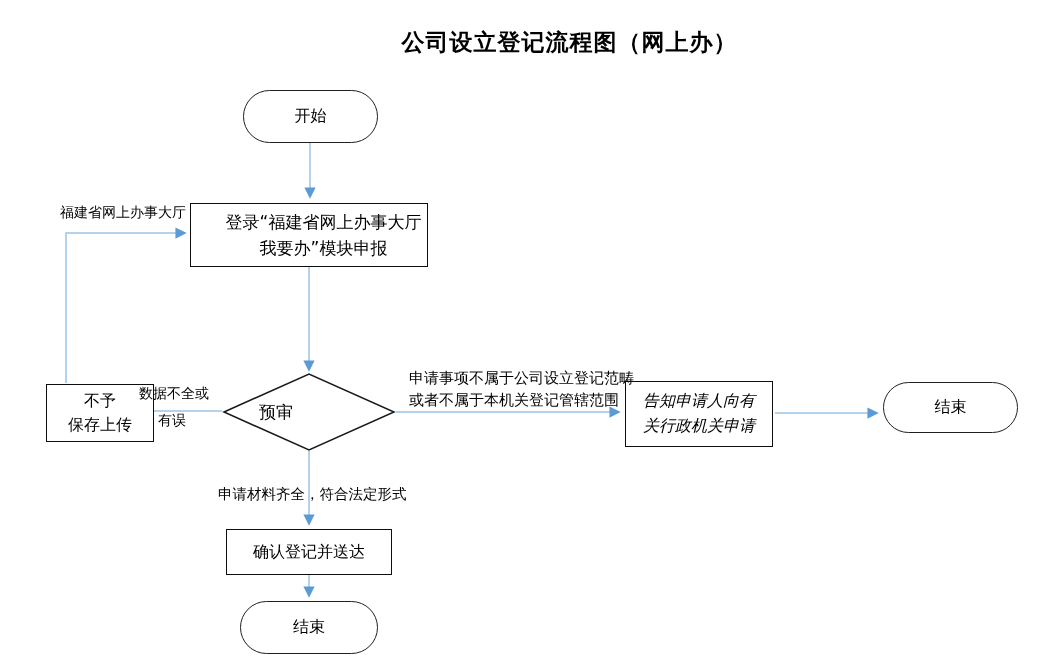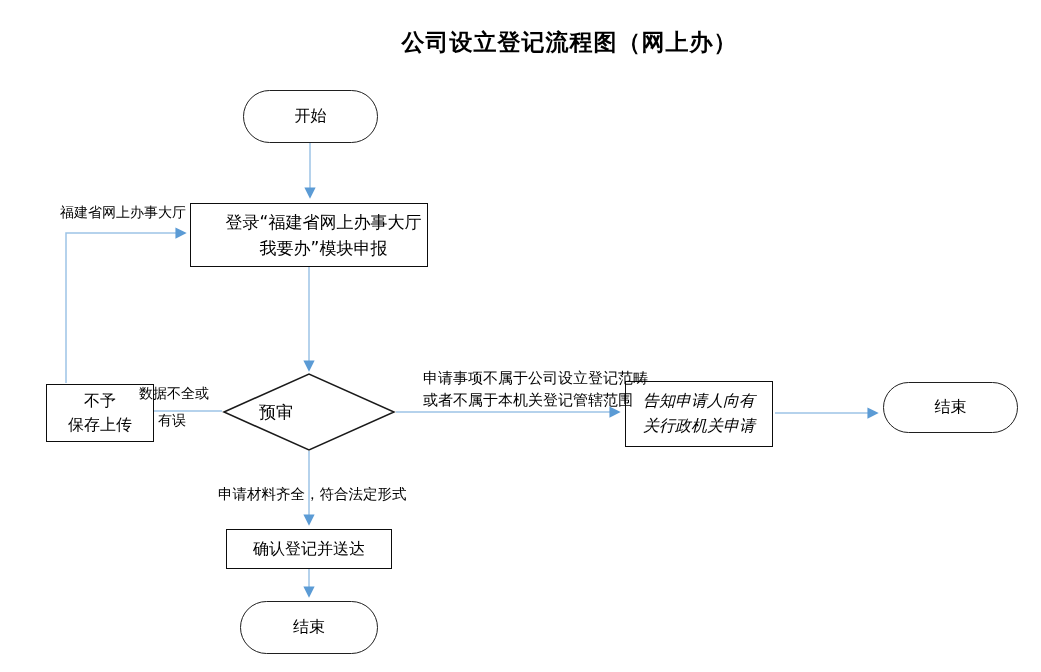--- a/index.html
+++ b/index.html
@@ -130,40 +130,40 @@
 
   <div class="node process" style="left:625px; top:381px; width:148px; height:66px; line-height:1.55;font-style:italic;">
     <span>告知申请人向有</span>
     <span>关行政机关申请</span>
   </div>
 
   <div class="node terminator" style="left:883px; top:382px; width:135px; height:51px;">
     <span>结束</span>
   </div>
 
-  <div class="node process" style="left:226px; top:529px; width:166px; height:40px;">
+  <div class="node process" style="left:226px; top:529px; width:166px; height:46px;">
     <span>确认登记并送达</span>
   </div>
 
   <div class="node terminator" style="left:240px; top:601px; width:138px; height:53px;">
     <span>结束</span>
   </div>
 
   <div class="edge-label" style="left:60px; top:204px;">
     <span>福建省网上办事大厅</span>
   </div>
 
   <div class="edge-label" style="left:139px; top:385px;">
     <span>数据不全或</span>
   </div>
   <div class="edge-label" style="left:158px; top:412px;">
     <span>有误</span>
   </div>
 
-  <div class="edge-label two-line" style="left:423px; top:367px;">
+  <div class="edge-label two-line" style="left:409px; top:367px;">
     <div>申请事项不属于公司设立登记范畴</div>
     <div>或者不属于本机关登记管辖范围</div>
   </div>
 
   <div class="edge-label" style="left:218px; top:485px; font-size:14.5px;">
     <span>申请材料齐全，符合法定形式</span>
   </div>
 
 </div>
 

